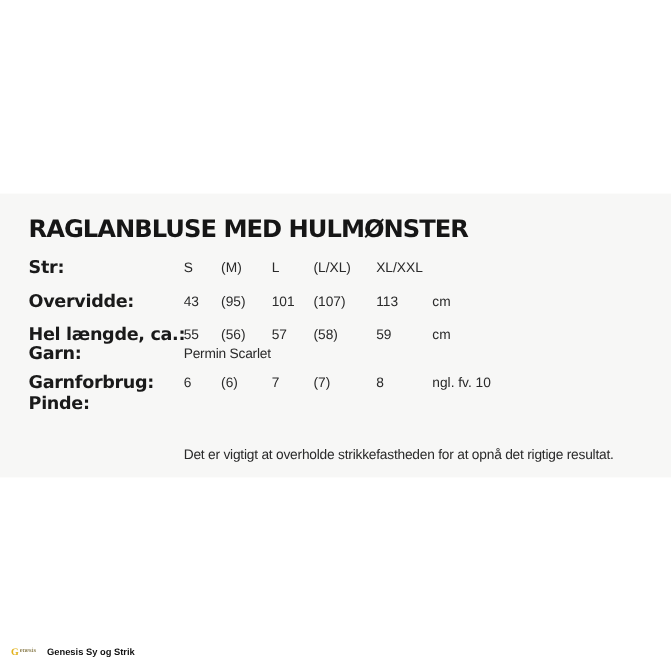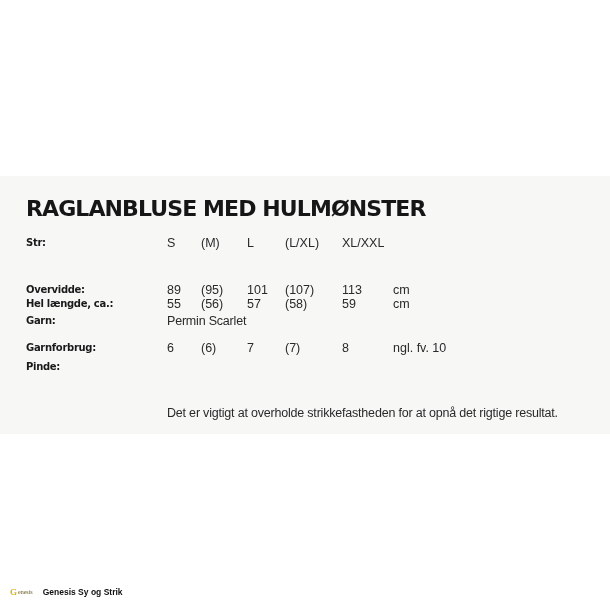--- a/index.html
+++ b/index.html
@@ -40,21 +40,21 @@
       height: 16px;
       font-size: 12.5px;
       line-height: 16px;
       white-space: nowrap;
     }
     .label {
       position: absolute;
       left: 26px;
       font-family: "DejaVu Sans", sans-serif;
       font-weight: bold;
-      font-size: 10px;
+      font-size: 16px;
       letter-spacing: -0.3px;
       color: #1a1a1a;
     }
     .cell {
       position: absolute;
       font-family: "Liberation Sans", sans-serif;
       font-size: 12.5px;
       color: #2a2a2a;
     }
     .c1 { left: 167px; }
@@ -102,23 +102,23 @@
 
 <div class="row" style="top:235px; width:610px;">
   <span class="label">Str:</span>
   <span class="cell c1">S</span>
   <span class="cell c2">(M)</span>
   <span class="cell c3">L</span>
   <span class="cell c4">(L/XL)</span>
   <span class="cell c5">XL/XXL</span>
 </div>
 
-<div class="row" style="top:266px; width:610px;margin-top:16px;">
+<div class="row" style="top:266px; width:610px;">
   <span class="label">Overvidde:</span>
-  <span class="cell c1">89</span>
+  <span class="cell c1">43</span>
   <span class="cell c2">(95)</span>
   <span class="cell c3">101</span>
   <span class="cell c4">(107)</span>
   <span class="cell c5">113</span>
   <span class="cell c6">cm</span>
 </div>
 
 <div class="row" style="top:296px; width:610px;">
   <span class="label">Hel længde, ca.:</span>
   <span class="cell c1">55</span>

